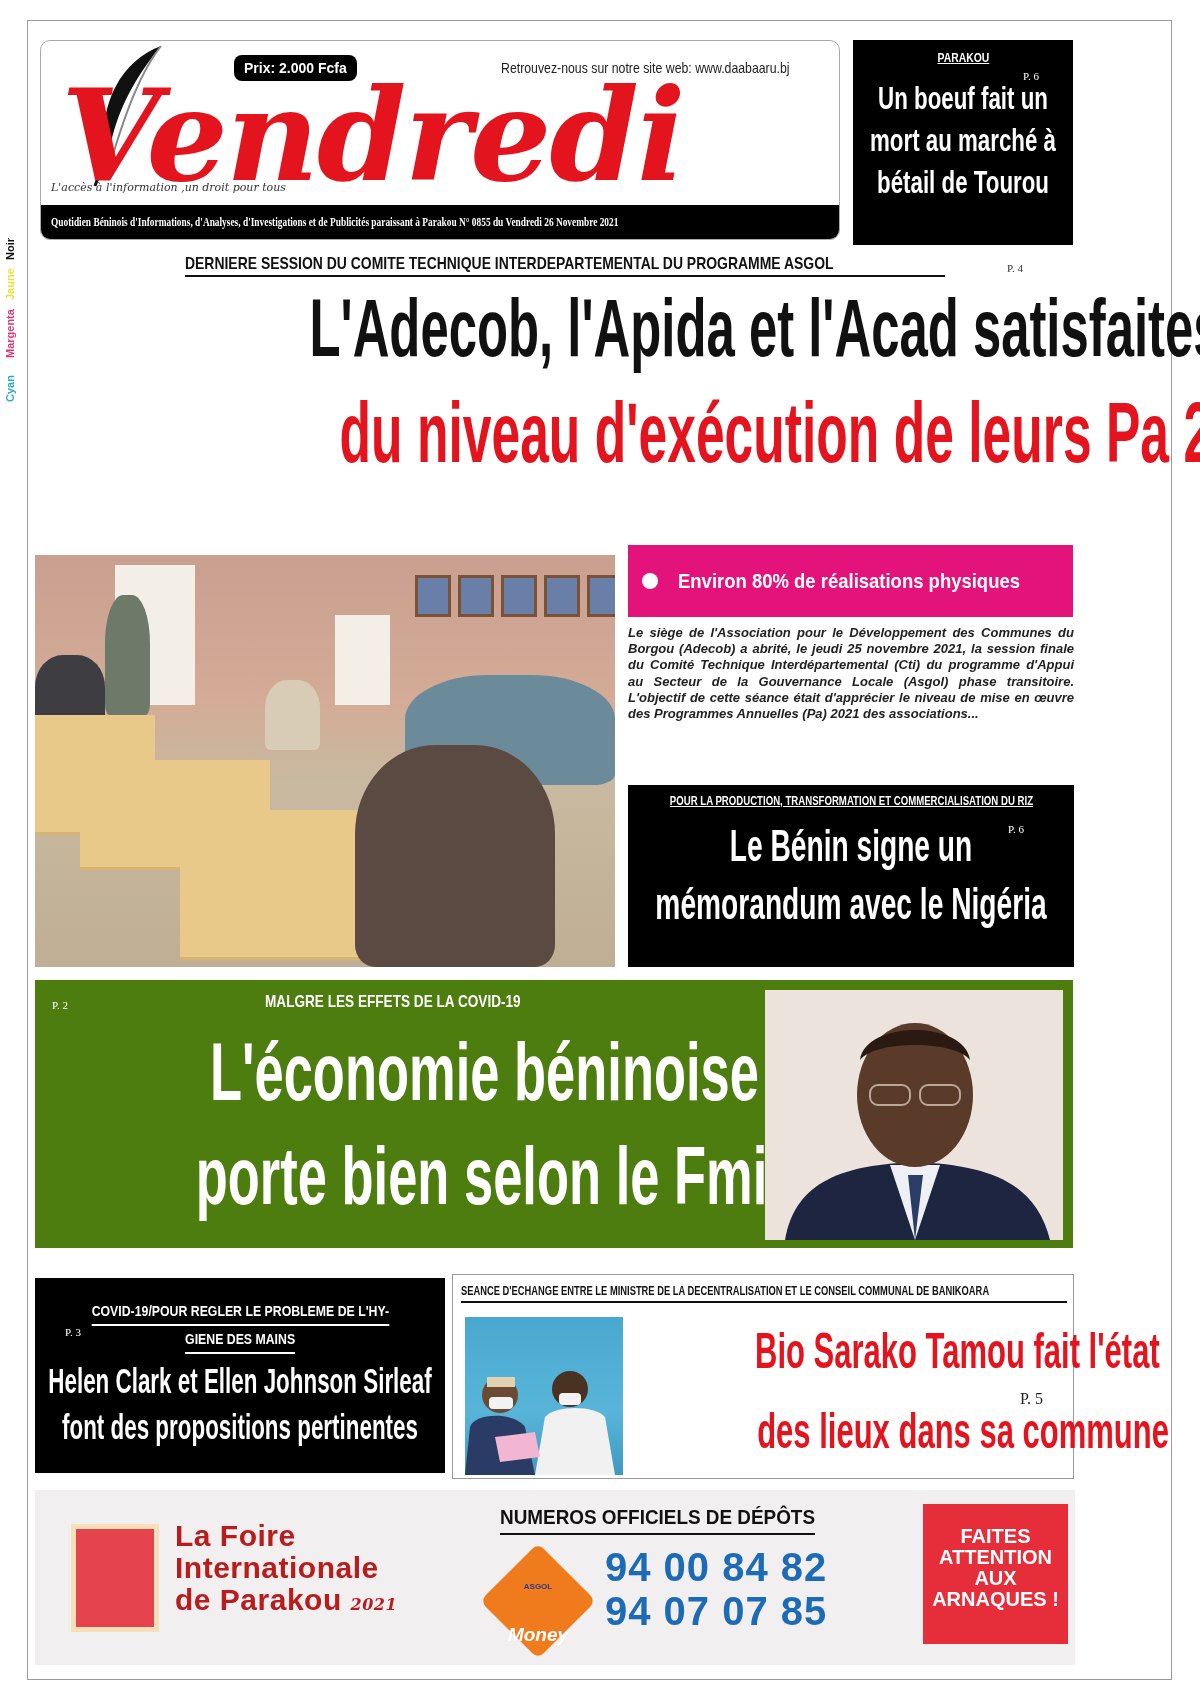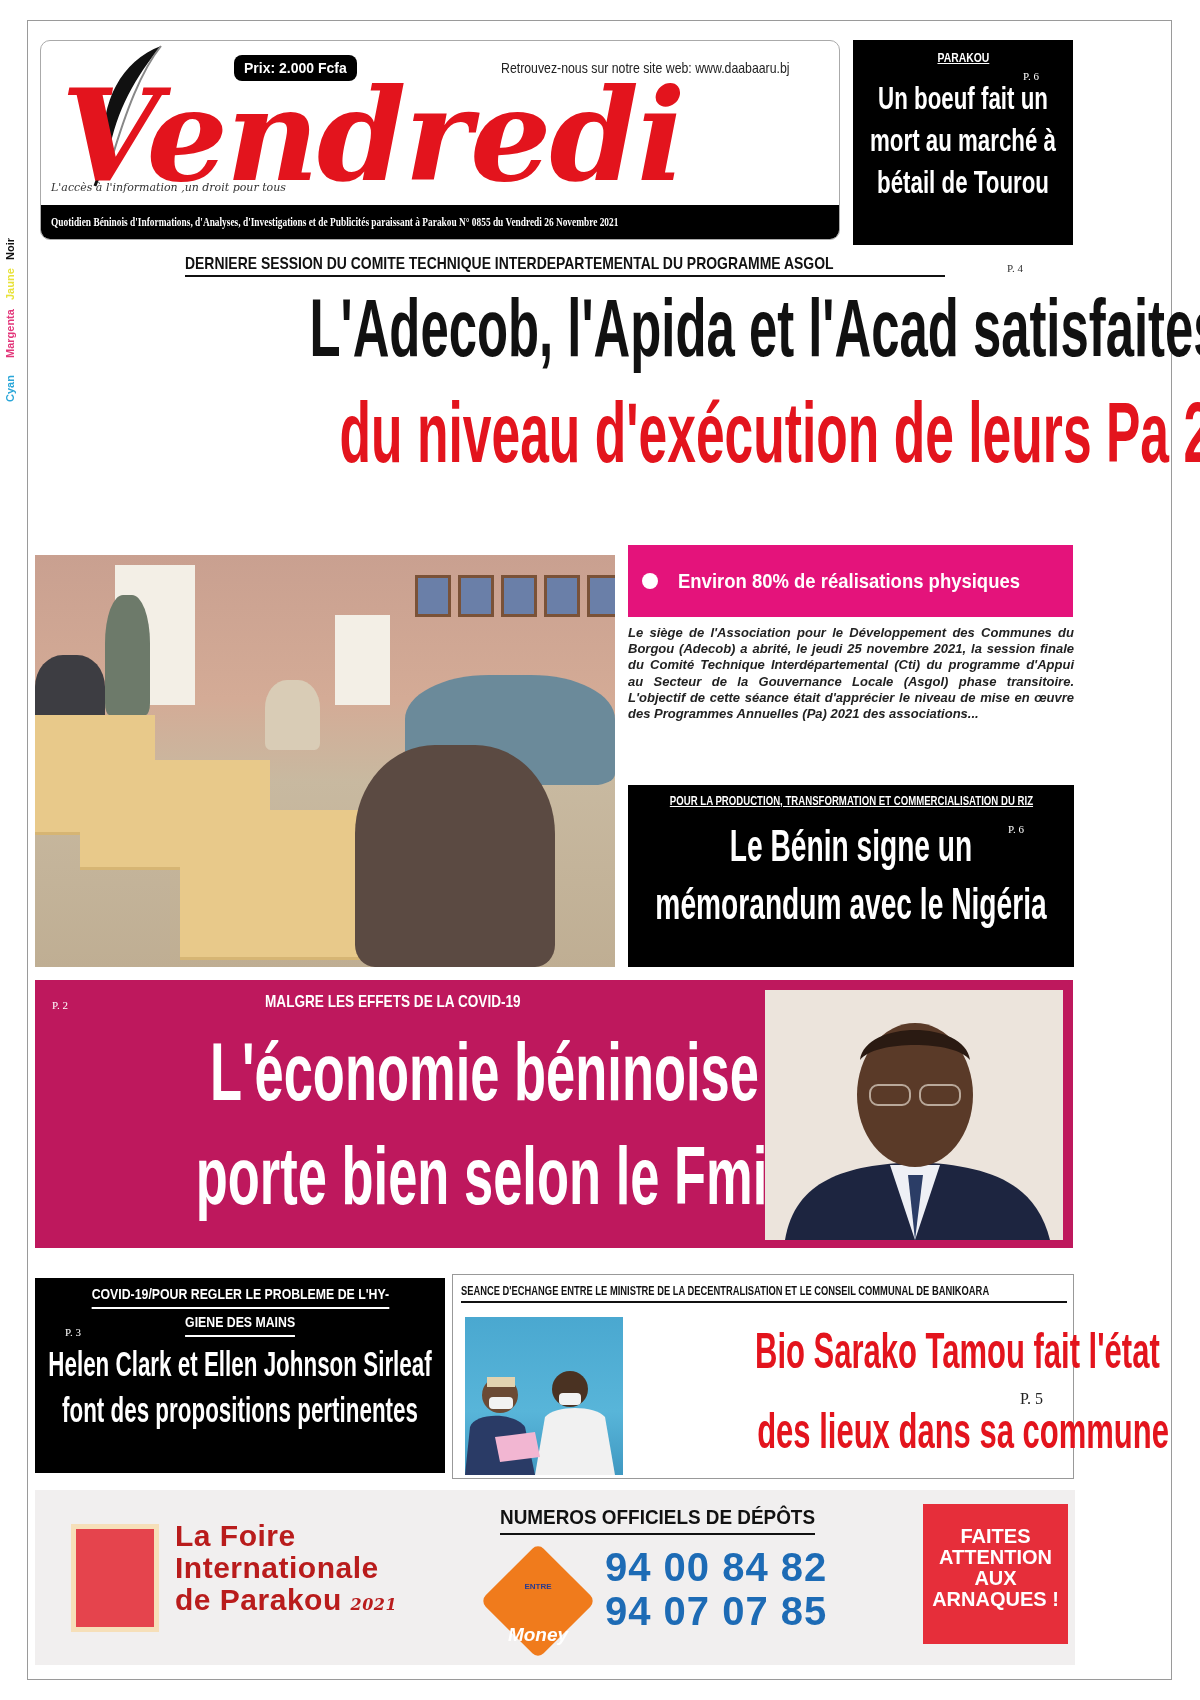--- a/index.html
+++ b/index.html
@@ -52,31 +52,31 @@
 
   .lead-text { position: absolute; left: 628px; top: 625px; width: 446px; font-family: "Liberation Sans", sans-serif; font-style: italic; font-weight: bold; font-size: 13px; line-height: 16.2px; color: #222; text-align: justify; }
 
   
   .riz-box { position: absolute; left: 628px; top: 785px; width: 446px; height: 182px; background: #000; color: #fff; text-align: center; }
   .riz-box .kicker { margin-top: 8px; font-size: 13px; font-weight: bold; text-decoration: underline; white-space: nowrap; display: inline-block; transform: scaleX(0.74); transform-origin: center; margin-left: -80px; margin-right: -80px; }
   .riz-box .pref { position: absolute; right: 50px; top: 38px; font-family: "Liberation Serif", serif; font-size: 11px; }
   .riz-box .title { font-size: 44px; font-weight: bold; line-height: 58px; white-space: nowrap; display: block; transform: scaleX(0.64); transform-origin: center top; margin-left: -200px; margin-right: -200px; }
 
   
-  .eco-band { position: absolute; left: 35px; top: 980px; width: 1038px; height: 268px; background: #be185d; }
+  .eco-band { position: absolute; left: 35px; top: 980px; width: 1038px; height: 268px; background: #4d7c0f; }
   .eco-band .kicker { position: absolute; left: 230px; top: 12px; color: #fff; font-size: 17px; font-weight: bold; text-decoration: underline; white-space: nowrap; }
   .eco-band .kicker span { display: inline-block; transform: scaleX(0.8); transform-origin: left center; }
   .eco-band .pref { position: absolute; left: 17px; top: 19px; font-family: "Liberation Serif", serif; font-size: 11px; color: #fff; }
   .eco-band .title { position: absolute; left: 0; top: 40px; width: 720px; text-align: center; color: #fff; font-size: 82px; font-weight: bold; line-height: 104px; white-space: nowrap; }
   .eco-band .title span { display: inline-block; transform: scaleX(0.64); transform-origin: center; }
   .portrait { position: absolute; left: 730px; top: 10px; width: 298px; height: 250px; background: #ece4dc; overflow: hidden; }
 
   
   .hygiene-box { position: absolute; left: 35px; top: 1278px; width: 410px; height: 195px; background: #000; color: #fff; text-align: center; }
-  .hygiene-box .kicker { margin-top: 3px; font-size: 15px; font-weight: bold; line-height: 26px; }
+  .hygiene-box .kicker { margin-top: 20px; font-size: 15px; font-weight: bold; line-height: 26px; }
   .hygiene-box .kicker span { display: inline-block; border-bottom: 2px solid #fff; transform: scaleX(0.82); white-space: nowrap; }
   .hygiene-box .pref { position: absolute; left: 30px; top: 48px; font-family: "Liberation Serif", serif; font-size: 11px; }
   .hygiene-box .title { font-size: 35px; font-weight: bold; line-height: 46px; white-space: nowrap; display: block; transform: scaleX(0.64); transform-origin: center top; margin-left: -200px; margin-right: -200px; margin-top: 4px; }
 
   
   .sarako-box { position: absolute; left: 452px; top: 1274px; width: 622px; height: 205px; border: 1px solid #999; background: #fff; }
   .sarako-box .kicker { position: absolute; left: 8px; top: 6px; width: 606px; font-size: 13px; font-weight: bold; color: #111; white-space: nowrap; border-bottom: 2px solid #111; line-height: 20px; overflow: hidden; }
   .sarako-box .kicker span { display: inline-block; transform: scaleX(0.72); transform-origin: left center; }
   .sarako-photo { position: absolute; left: 12px; top: 42px; width: 158px; height: 158px; background: linear-gradient(180deg, #4aa8d0 0%, #58b5d9 60%, #3f98c1 100%); overflow: hidden; }
   .sarako-box .title { position: absolute; left: 178px; top: 36px; width: 440px; text-align: center; color: #e3141d; font-size: 50px; font-weight: bold; line-height: 80px; white-space: nowrap; }
@@ -221,21 +221,21 @@
 <div class="ad-banner">
   <div class="fair-logo"></div>
   <div class="fair-text">
     <div>La Foire</div>
     <div>Internationale</div>
     <div><span>de Parakou</span> <span class="fair-year">2021</span></div>
   </div>
   <div class="deposit-title">NUMEROS OFFICIELS DE DÉPÔTS</div>
   <div class="moov-logo"></div>
   <div class="moov-text">
-    <span class="small">ENTRE</span>
+    <span class="small">ASGOL</span>
     <span class="big">Money</span>
   </div>
   <div class="phones">
     <div>94 00 84 82</div>
     <div>94 07 07 85</div>
   </div>
   <div class="scam-box">
     <div>FAITES</div>
     <div>ATTENTION</div>
     <div>AUX</div>

